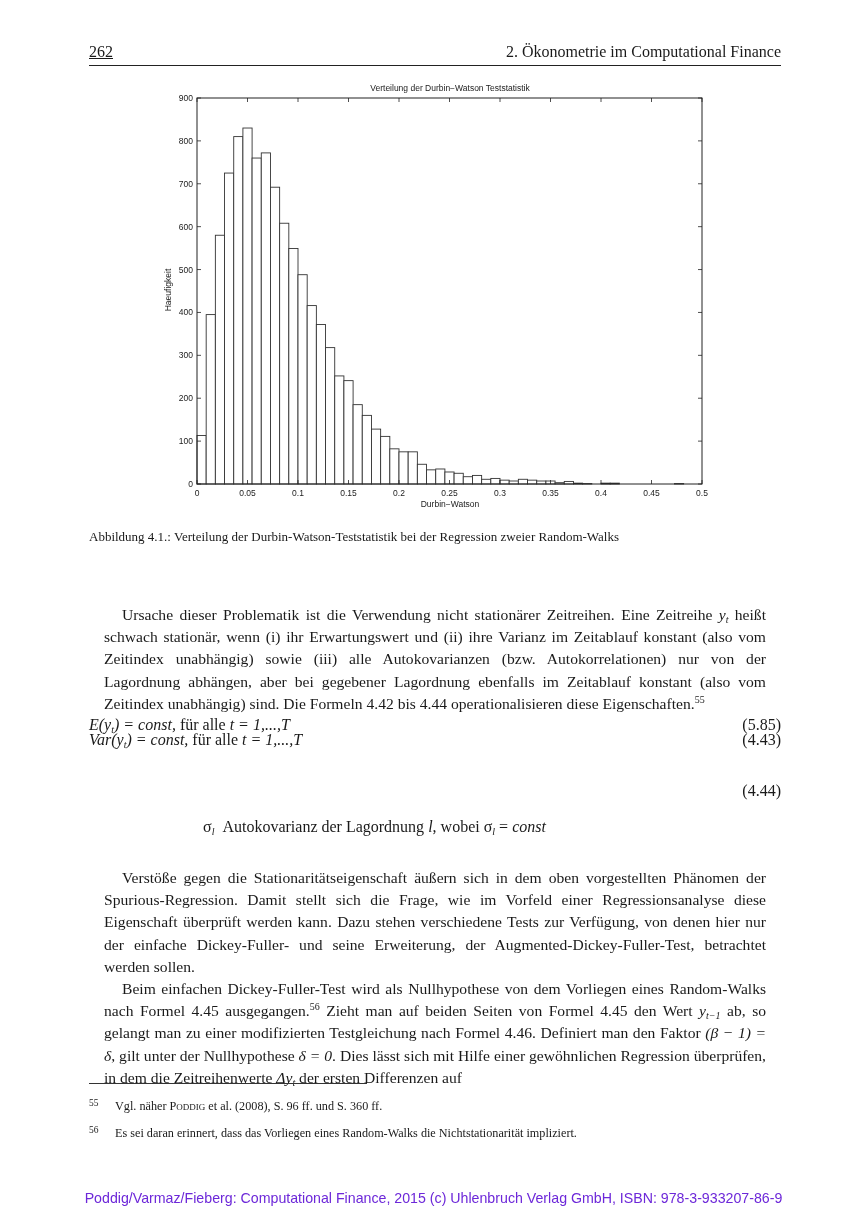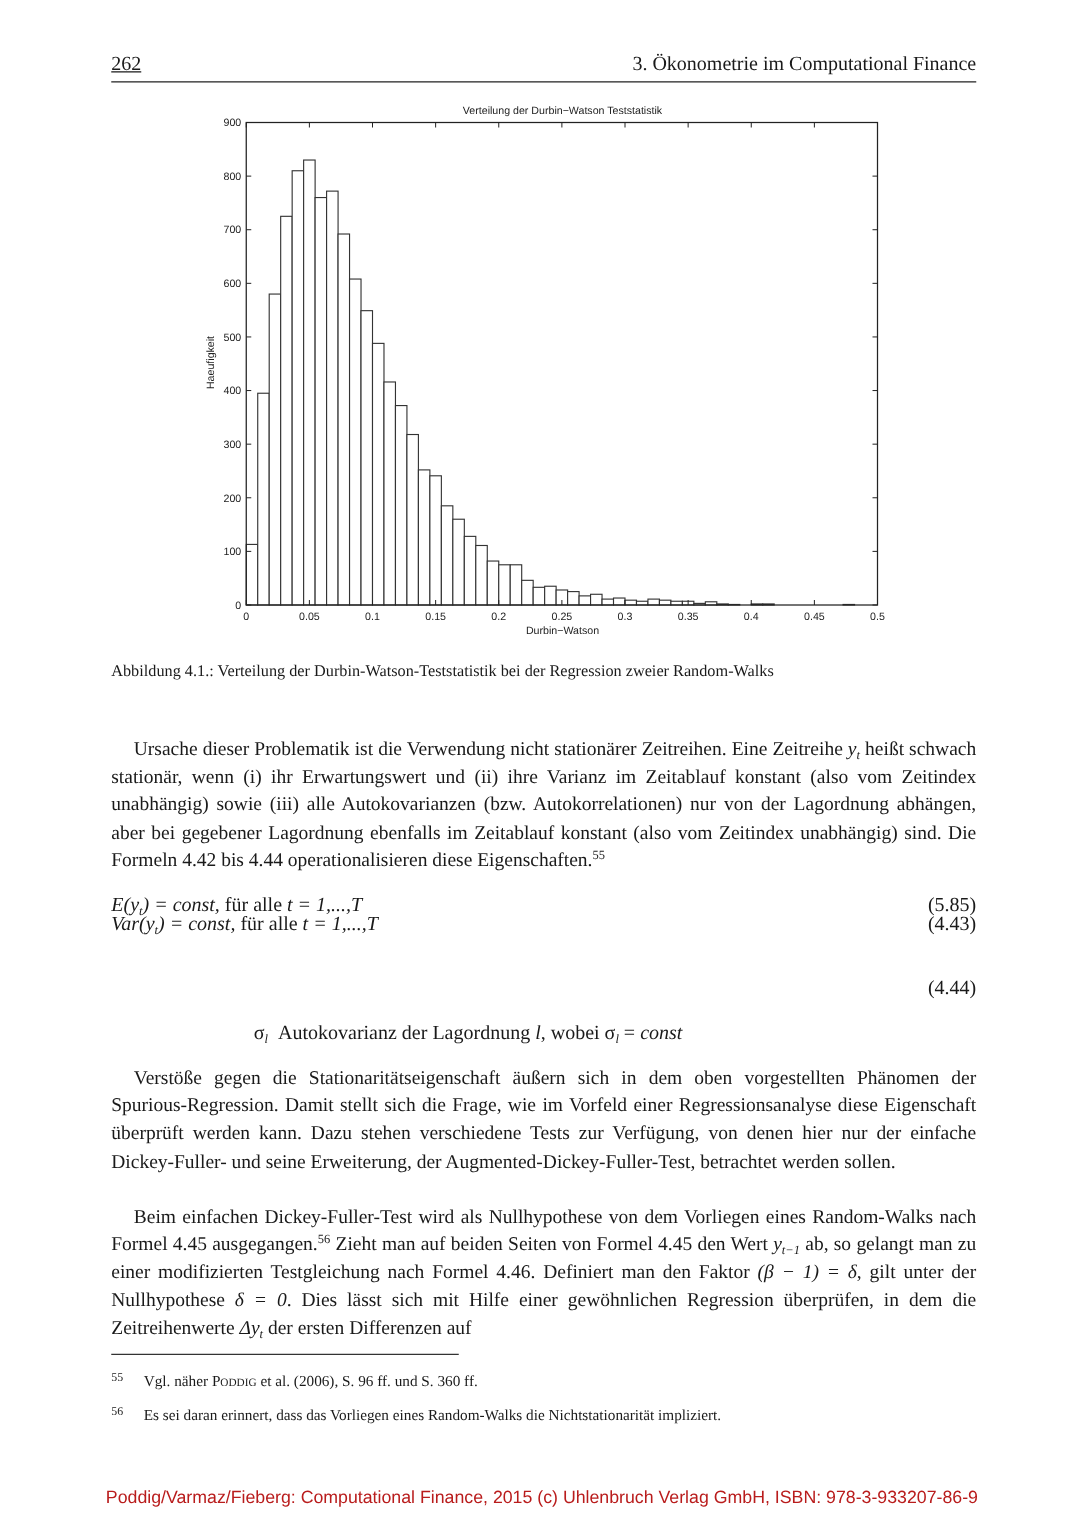--- a/index.html
+++ b/index.html
@@ -8,46 +8,46 @@
   .header { position: absolute; left: 89px; right: 86px; top: 43px; height: 22px;
             border-bottom: 1px solid #222; font-size: 16px; }
   .header .pnum { position: absolute; left: 0; top: 0; text-decoration: underline; }
   .header .chap { position: absolute; right: 0; top: 0; }
   .figure { position: absolute; left: 150px; top: 78px; width: 580px; height: 440px; text-decoration: underline; }
   .figure svg { position: absolute; left: 0; top: 0; }
   .svgtext { font-family: "Liberation Sans", sans-serif; fill: #222; }
   .caption { position: absolute; left: 89px; top: 529px; font-size: 13px; white-space: nowrap; }
   .para { position: absolute; left: 89px; width: 692px; font-size: 15.6px; line-height: 22.2px;
           text-align: justify; }
-  .para p { margin: 0; text-indent: 18px; }
+  .para p { margin: 15px; text-indent: 18px; }
   .p1 { top: 589px; }
   .eq { position: absolute; left: 89px; width: 692px; font-size: 16px; height: 22px; }
   .eq .lhs { position: absolute; left: 0; right: 0; }
   .eq .num { position: absolute; right: 0; }
   .eq1 { top: 716px; } .eq2 { top: 731px; } .eq3 { top: 782px; }
   .def { position: absolute; left: 203px; top: 818px; font-size: 16px; }
   .p2 { top: 852px; }
   .p3 { top: 963px; }
   i { font-style: italic; }
   sup { font-size: 10px; vertical-align: 6px; line-height: 0; }
   sub { font-size: 10px; vertical-align: -3px; line-height: 0; }
   .fnrule { position: absolute; left: 89px; top: 1083px; width: 278px; height: 0; border-top: 1px solid #333; }
   .fn { position: absolute; left: 89px; font-size: 12.2px; white-space: nowrap; }
   .fn .fnum { display: inline-block; width: 26px; font-size: 9.5px; vertical-align: 4px; }
   .fn1 { top: 1098px; } .fn2 { top: 1125px; }
   .sc { font-variant: small-caps; }
   .watermark { position: absolute; left: 0; right: 0; top: 1190px; text-align: center;
-               font-family: "Liberation Sans", sans-serif; font-size: 14.2px; color: #b91c1c; white-space: nowrap; }
+               font-family: "Liberation Sans", sans-serif; font-size: 14.2px; color: #6d28d9; white-space: nowrap; }
 </style>
 </head>
 <body>
 
 <div class="header">
   <span class="pnum">262</span>
-  <span class="chap">3. Ökonometrie im Computational Finance</span>
+  <span class="chap">2. Ökonometrie im Computational Finance</span>
 </div>
 
 <div class="figure">
   <svg id="chart" width="580" height="440">
     <text id="ctitle" class="svgtext" x="300" y="13" font-size="8.5" text-anchor="middle">Verteilung der Durbin−Watson Teststatistik</text>
     <g id="bars">
         <rect x="47" y="357.53555555555556" width="9.18181818181818" height="48.46444444444444" fill="#ffffff" stroke="#333" stroke-width="0.9"></rect>
         <rect x="56.18181818181818" y="236.5888888888889" width="9.18181818181818" height="169.4111111111111" fill="#ffffff" stroke="#333" stroke-width="0.9"></rect>
         <rect x="65.36363636363636" y="157.24444444444444" width="9.181818181818187" height="248.75555555555556" fill="#ffffff" stroke="#333" stroke-width="0.9"></rect>
         <rect x="74.54545454545455" y="95.05555555555554" width="9.181818181818173" height="310.94444444444446" fill="#ffffff" stroke="#333" stroke-width="0.9"></rect>
@@ -190,19 +190,19 @@
 <div class="para p2">
   <p>Verstöße gegen die Stationaritätseigenschaft äußern sich in dem oben vorgestellten Phänomen der Spurious-Regression. Damit stellt sich die Frage, wie im Vorfeld einer Regressionsanalyse diese Eigenschaft überprüft werden kann. Dazu stehen verschiedene Tests zur Verfügung, von denen hier nur der einfache Dickey-Fuller- und seine Erweiterung, der Augmented-Dickey-Fuller-Test, betrachtet werden sollen.</p>
 </div>
 
 <div class="para p3">
   <p><span>Beim einfachen Dickey-Fuller-Test wird als Nullhypothese von dem Vorliegen eines Random-Walks nach Formel 4.45 ausgegangen.</span><sup>56</sup><span> Zieht man auf beiden Seiten von Formel 4.45 den Wert </span><i>y</i><sub><i>t−1</i></sub><span> ab, so gelangt man zu einer modifizierten Testgleichung nach Formel 4.46. Definiert man den Faktor </span><i>(β − 1) = δ</i><span>, gilt unter der Nullhypothese </span><i>δ = 0</i><span>. Dies lässt sich mit Hilfe einer gewöhnlichen Regression überprüfen, in dem die Zeitreihenwerte </span><i>Δy</i><sub><i>t</i></sub><span> der ersten Differenzen auf</span></p>
 </div>
 
 <div class="fnrule"></div>
 <div class="fn fn1">
-  <span class="fnum">55</span><span>Vgl. näher </span><span class="sc">Poddig</span><span> et al. (2006), S. 96 ff. und S. 360 ff.</span>
+  <span class="fnum">55</span><span>Vgl. näher </span><span class="sc">Poddig</span><span> et al. (2008), S. 96 ff. und S. 360 ff.</span>
 </div>
 <div class="fn fn2">
   <span class="fnum">56</span><span>Es sei daran erinnert, dass das Vorliegen eines Random-Walks die Nichtstationarität impliziert.</span>
 </div>
 
 <div class="watermark">Poddig/Varmaz/Fieberg: Computational Finance, 2015  (c) Uhlenbruch Verlag GmbH, ISBN: 978-3-933207-86-9</div>
 
 </body></html>

